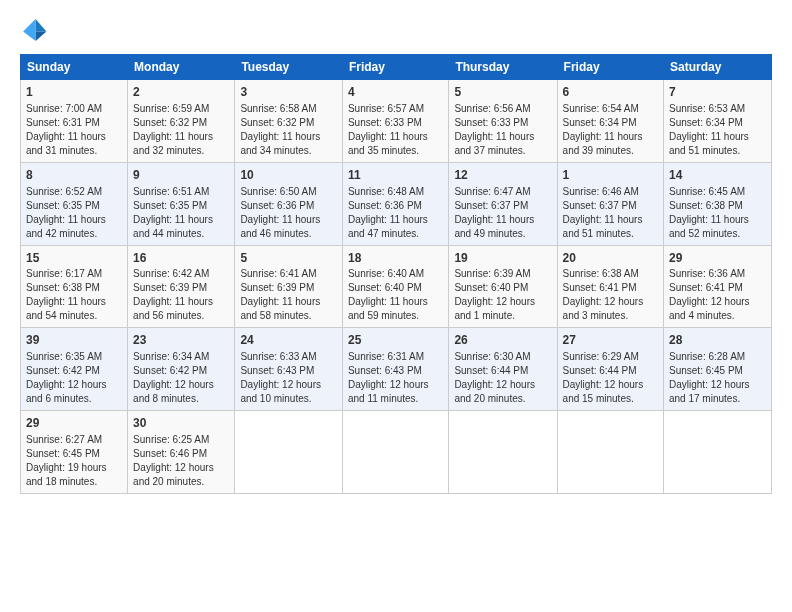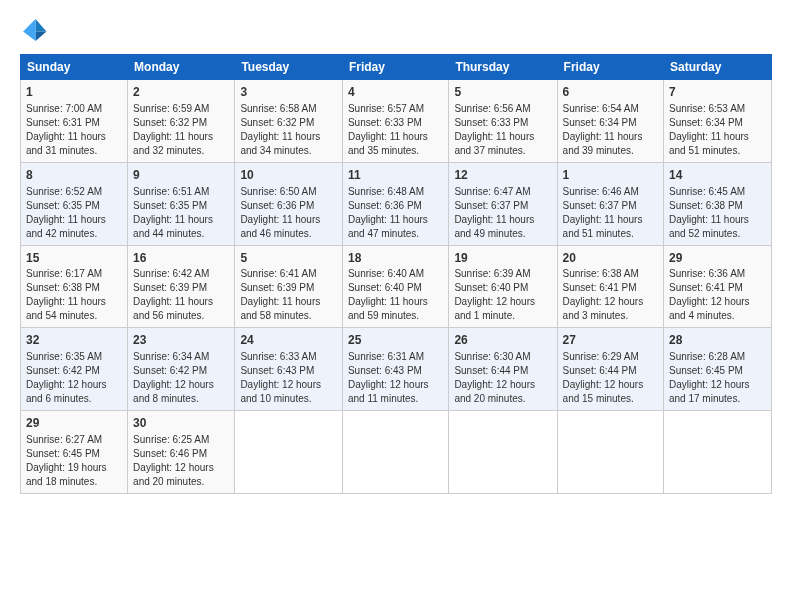--- a/index.html
+++ b/index.html
@@ -256,21 +256,21 @@
           </td>
           <td>
             <span class="day-num">29</span>
             <div>Sunrise: 6:36 AM</div>
             <div>Sunset: 6:41 PM</div>
             <div>Daylight: 12 hours and 4 minutes.</div>
           </td>
         </tr>
         <tr>
           <td>
-            <span class="day-num">32</span>
+            <span class="day-num">39</span>
             <div>Sunrise: 6:35 AM</div>
             <div>Sunset: 6:42 PM</div>
             <div>Daylight: 12 hours and 6 minutes.</div>
           </td>
           <td>
             <span class="day-num">23</span>
             <div>Sunrise: 6:34 AM</div>
             <div>Sunset: 6:42 PM</div>
             <div>Daylight: 12 hours and 8 minutes.</div>
           </td>

